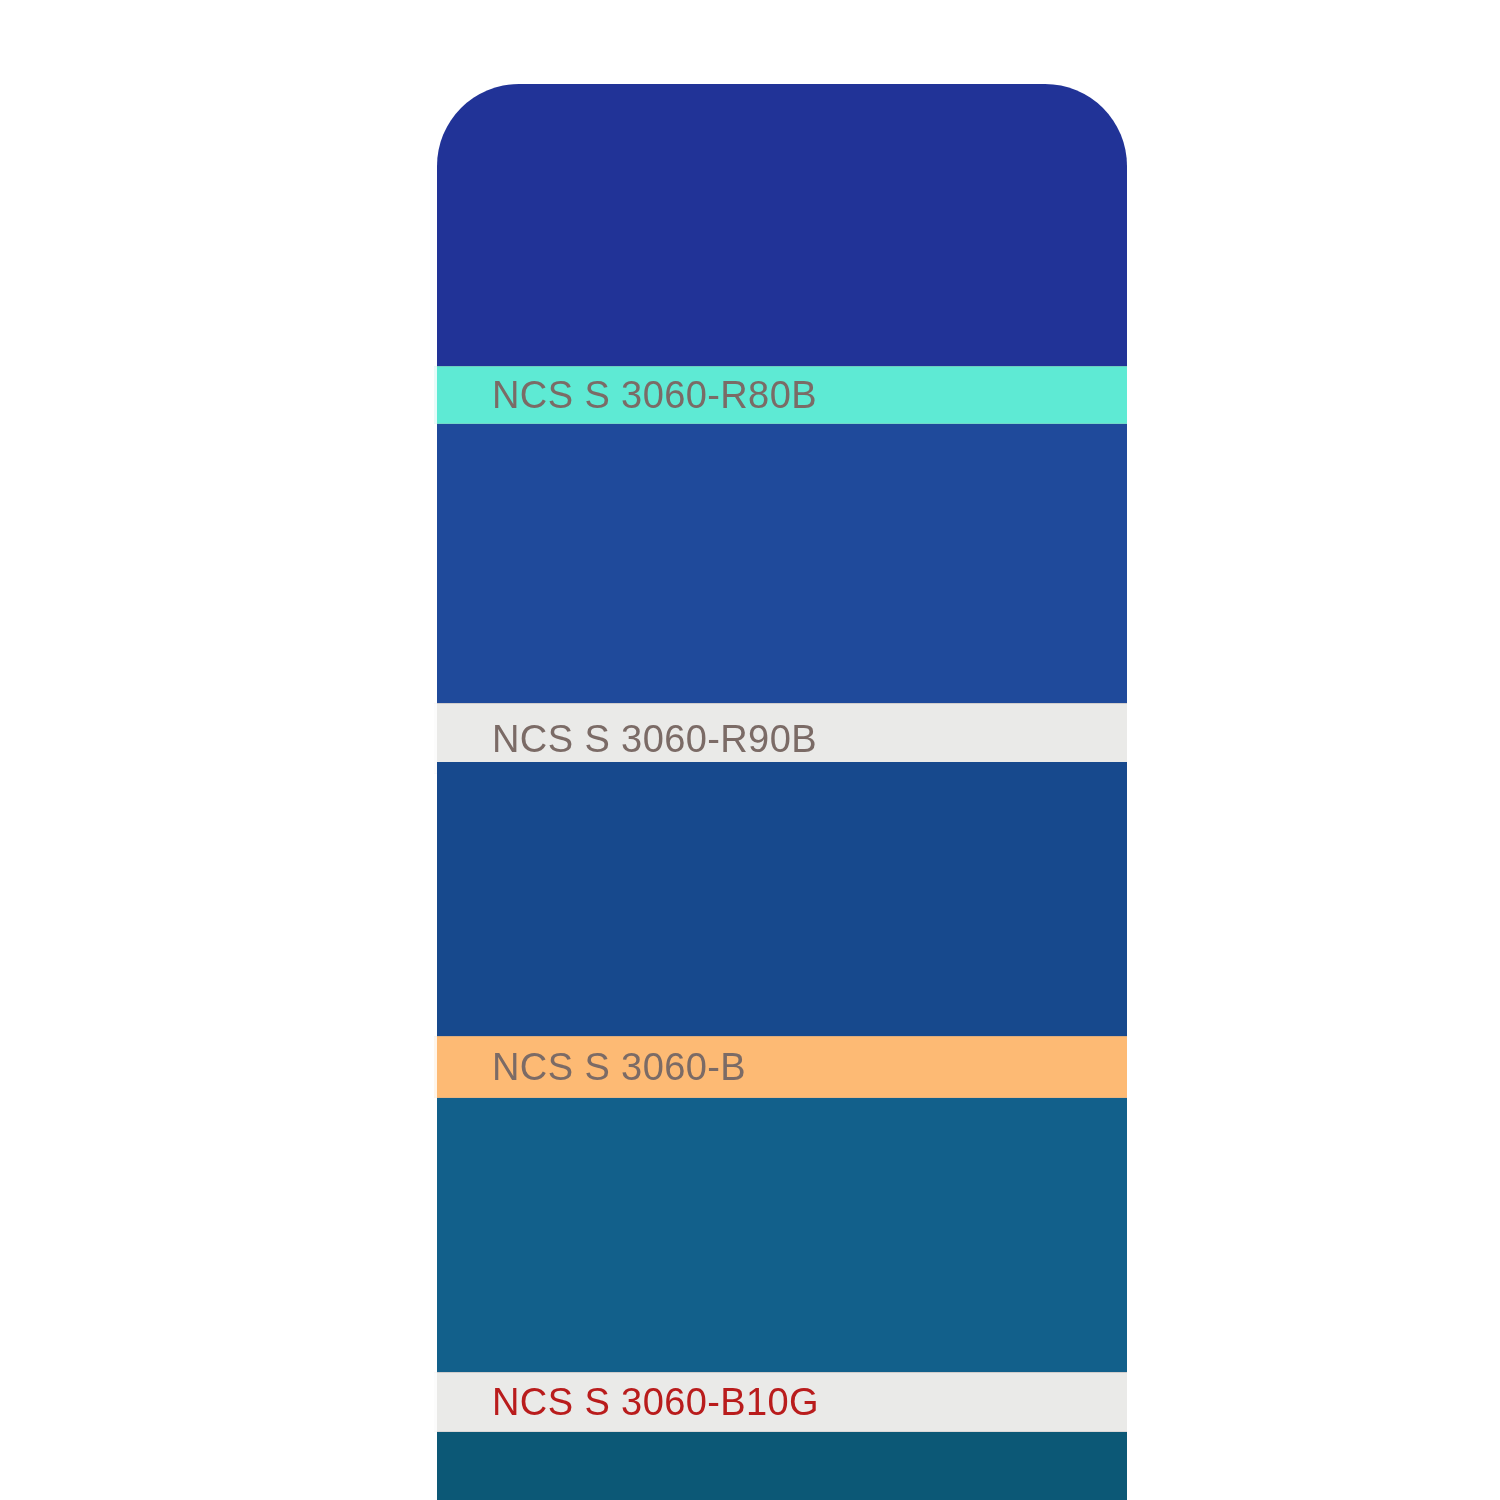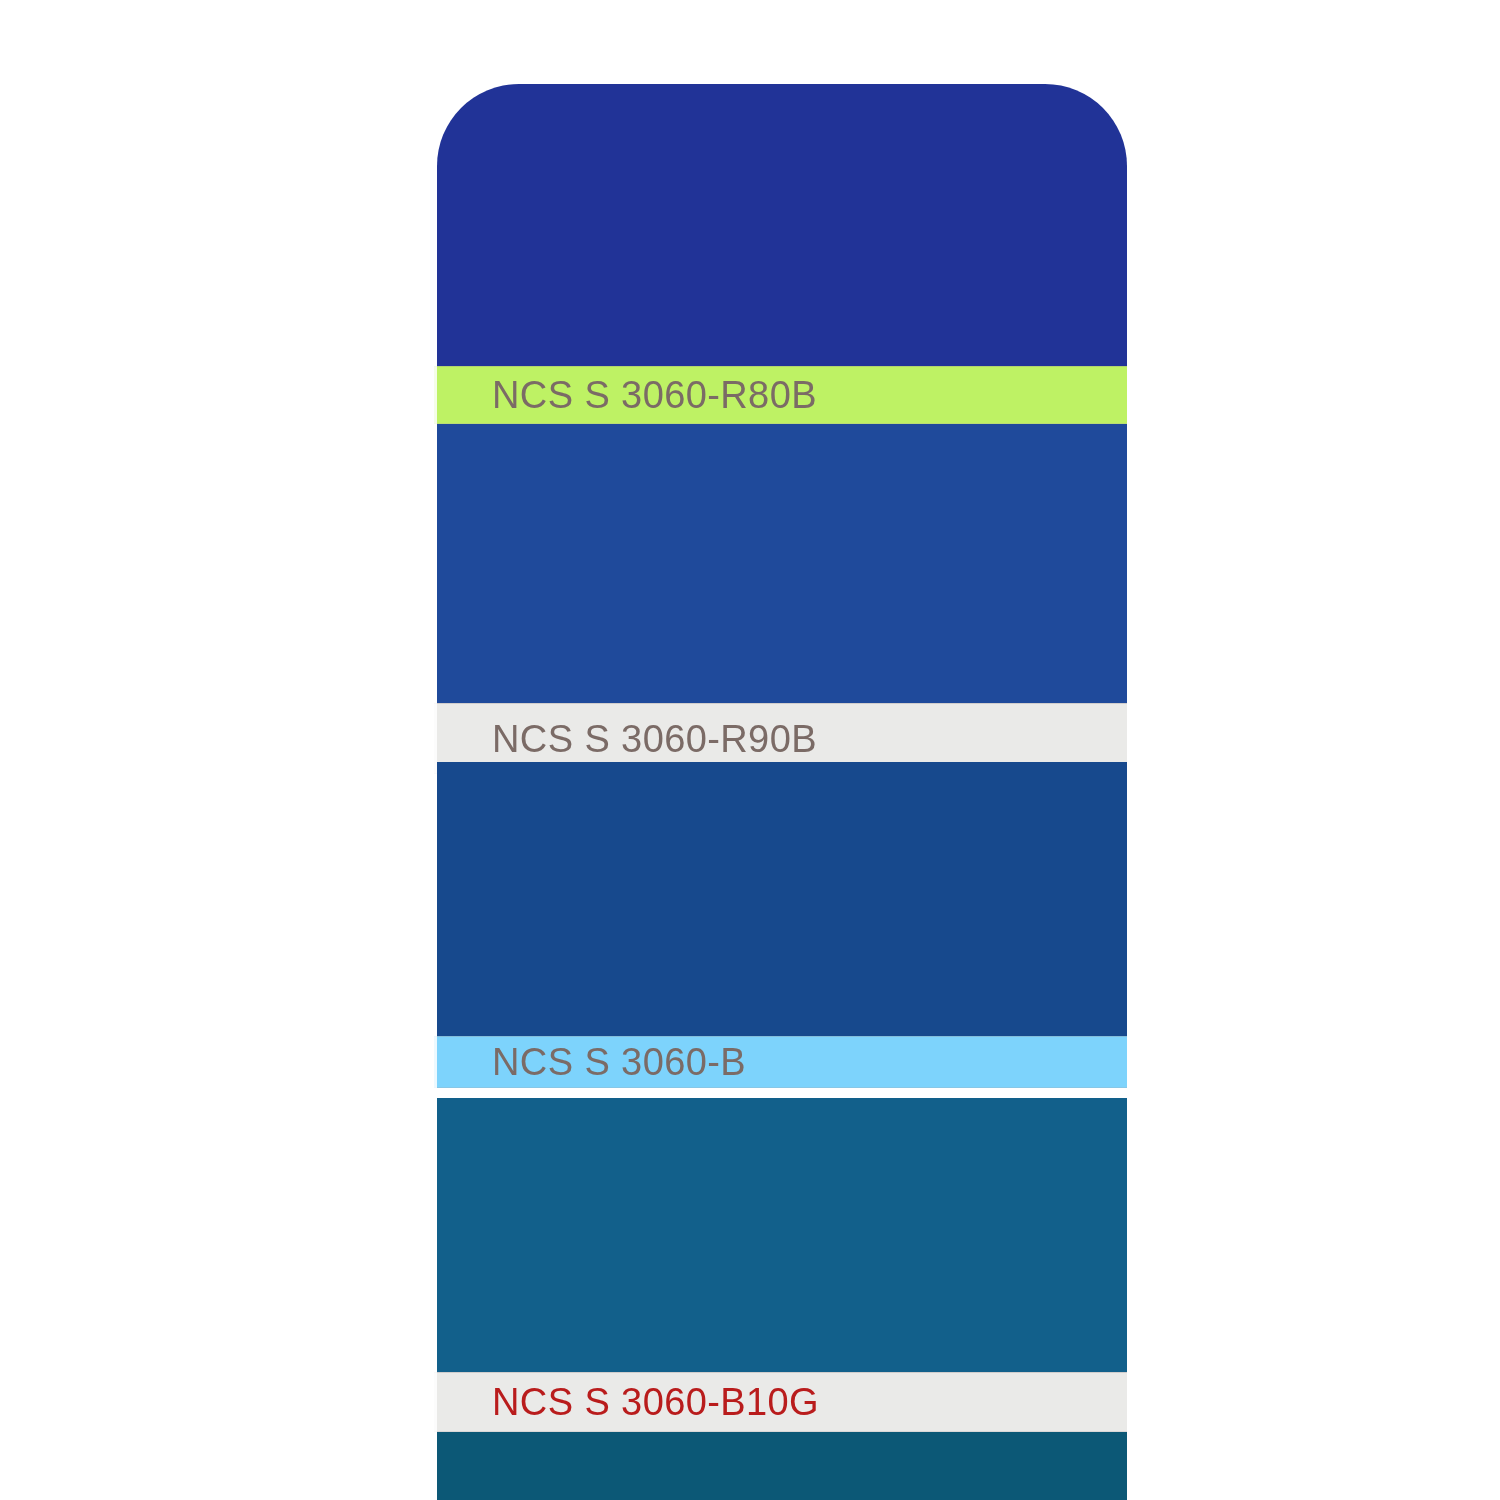--- a/index.html
+++ b/index.html
@@ -74,31 +74,31 @@
     background: rgba(255,255,255,0.85);
     pointer-events: none;
   }
 </style>
 </head>
 <body>
 
 <div id="swatch-card">
 
   <div class="swatch-block top-rounded" style="top:0px;height:282px;background:#213397;"></div>
-  <div class="label-strip" style="top: 282px; height: 58px; background: #bef264;">
+  <div class="label-strip" style="top: 282px; height: 58px; background: #5eead4;">
     <span class="swatch-label" style="color: rgb(123, 107, 102);">NCS S 3060-R80B</span>
   </div>
 
   <div class="swatch-block" style="top:340px;height:279px;background:#1f4a9b;"></div>
   <div class="label-strip" style="top: 619px; height: 71px; background: rgb(234, 234, 232);">
     <span class="swatch-label" style="color: rgb(123, 107, 102);">NCS S 3060-R90B</span>
   </div>
 
   <div class="swatch-block" style="top:678px;height:274px;background:#17498d;"></div>
-  <div class="label-strip" style="top: 952px; height: 52px; background: #7dd3fc;">
+  <div class="label-strip" style="top: 952px; height: 62px; background: #fdba74;">
     <span class="swatch-label" style="color: rgb(123, 107, 102);">NCS S 3060-B</span>
   </div>
 
   <div class="swatch-block" style="top:1014px;height:274px;background:#12608b;"></div>
   <div class="label-strip" style="top: 1288px; height: 60px; background: rgb(234, 234, 232);">
     <span class="swatch-label" style="color: #b91c1c;">NCS S 3060-B10G</span>
   </div>
 
   <div class="swatch-block" style="top:1348px;height:72px;background:#0c5876;"></div>
 

